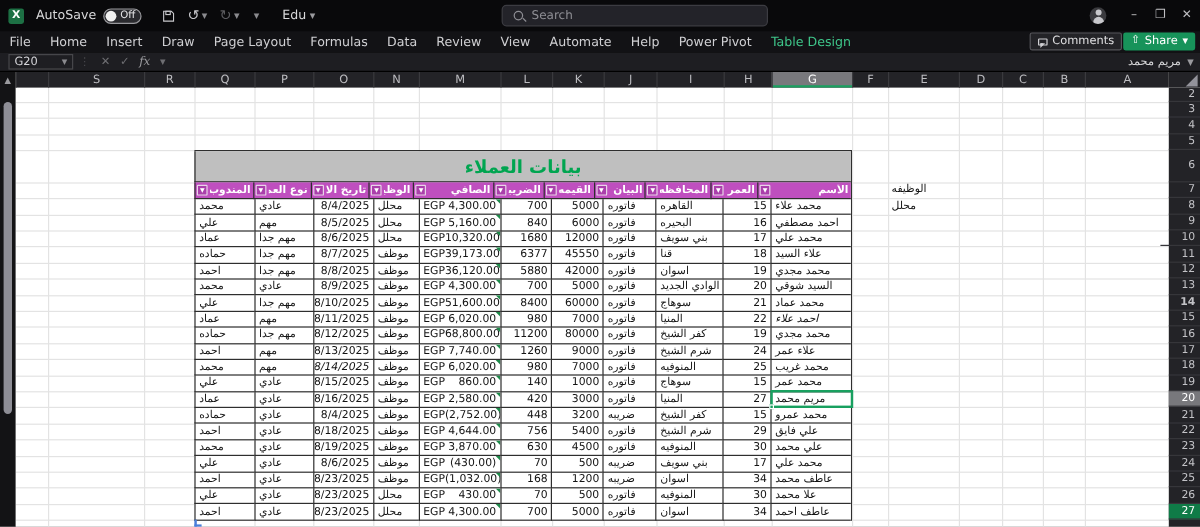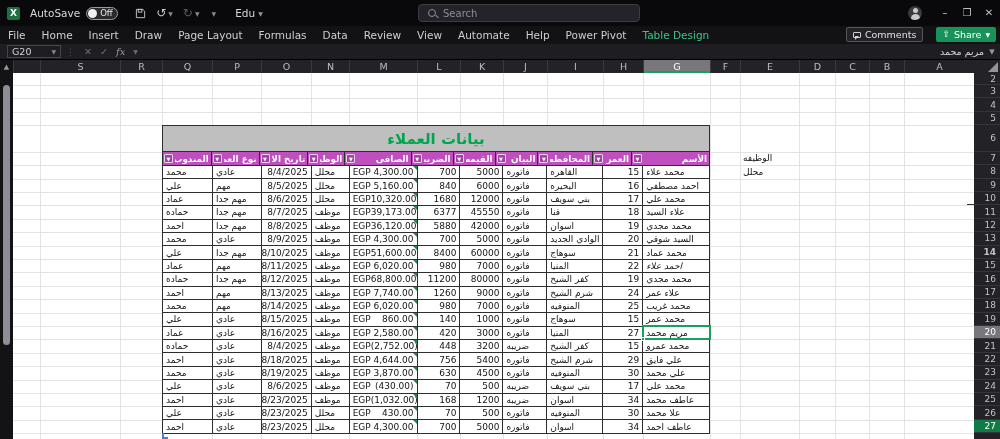--- a/index.html
+++ b/index.html
@@ -34,21 +34,21 @@
     background:#c8c8cc; left:4.5px; top:2px; }
   .avatar::after { content:""; position:absolute; width:9px; height:6px; border-radius:5px 5px 0 0;
     background:#c8c8cc; left:2.5px; top:8px; }
   .winbtn { width:22px; height:26px; text-align:center; line-height:26px; color:#c0c0c4; font-size:10px; }
 
   
   .ribbon { position:absolute; top:26px; left:0; right:0; height:18px; background:#121215;
     display:flex; align-items:center; font-size:10.5px; color:#cfcfd2; }
   .rtab { padding:0 8px; line-height:18px; }
   .rtab.contextual { color:#3ec489; }
-  .ribbon-right { position:absolute; right:4px; top:27px; display:flex; align-items:center; gap:13px;padding-left:44px; }
+  .ribbon-right { position:absolute; right:4px; top:27px; display:flex; align-items:center; gap:1px;padding-left:44px; }
   .comments-btn { height:15px; background:#232327; border:1px solid #55555a; border-radius:2px;
     color:#e0e0e2; font-size:9.5px; display:flex; align-items:center; padding:0 6px; gap:4px; }
   .bubble { width:8px; height:6px; border:1px solid #d0d0d4; border-radius:1px; position:relative; }
   .bubble::after { content:""; position:absolute; left:1px; bottom:-3px; border:2px solid transparent;
     border-top-color:#d0d0d4; border-left-color:#d0d0d4; width:0; height:0; }
   .share-btn { height:15px; background:#17935a; border-radius:2px; color:#fff; font-size:9.5px;
     display:flex; align-items:center; padding:0 6px; gap:4px; }
   .share-btn .chev { font-size:6px; }
   .share-arrow { font-size:9px; line-height:1; }
 
@@ -522,21 +522,21 @@
             <div class="t-cell ltrnum" style="width: 43px;">1260</div>
             <div class="t-cell ltrnum" style="width: 43px;">9000</div>
             <div class="t-cell ar" style="width: 44px;">فاتوره</div>
             <div class="t-cell ar" style="width: 56px;">شرم الشيخ</div>
             <div class="t-cell ltrnum" style="width: 40px;">24</div>
             <div class="t-cell ar" style="width: 67px;">علاء عمر</div>
           </div>
           <div class="t-row">
             <div class="t-cell ar" style="width: 50px;">محمد</div>
             <div class="t-cell ar" style="width: 49px;">مهم</div>
-            <div class="t-cell ltrnum" style="width: 50px;">8/14/2025</div>
+            <div class="t-cell ltrnum" style="width: 50px; font-style: italic;">8/14/2025</div>
             <div class="t-cell ar" style="width: 38px;">موظف</div>
             <div class="t-cell net" style="width: 68px;">
               <span>EGP</span>
               <span>6,020.00</span>
               <span class="err-tri"></span>
             </div>
             <div class="t-cell ltrnum" style="width: 43px;">980</div>
             <div class="t-cell ltrnum" style="width: 43px;">7000</div>
             <div class="t-cell ar" style="width: 44px;">فاتوره</div>
             <div class="t-cell ar" style="width: 56px;">المنوفيه</div>

